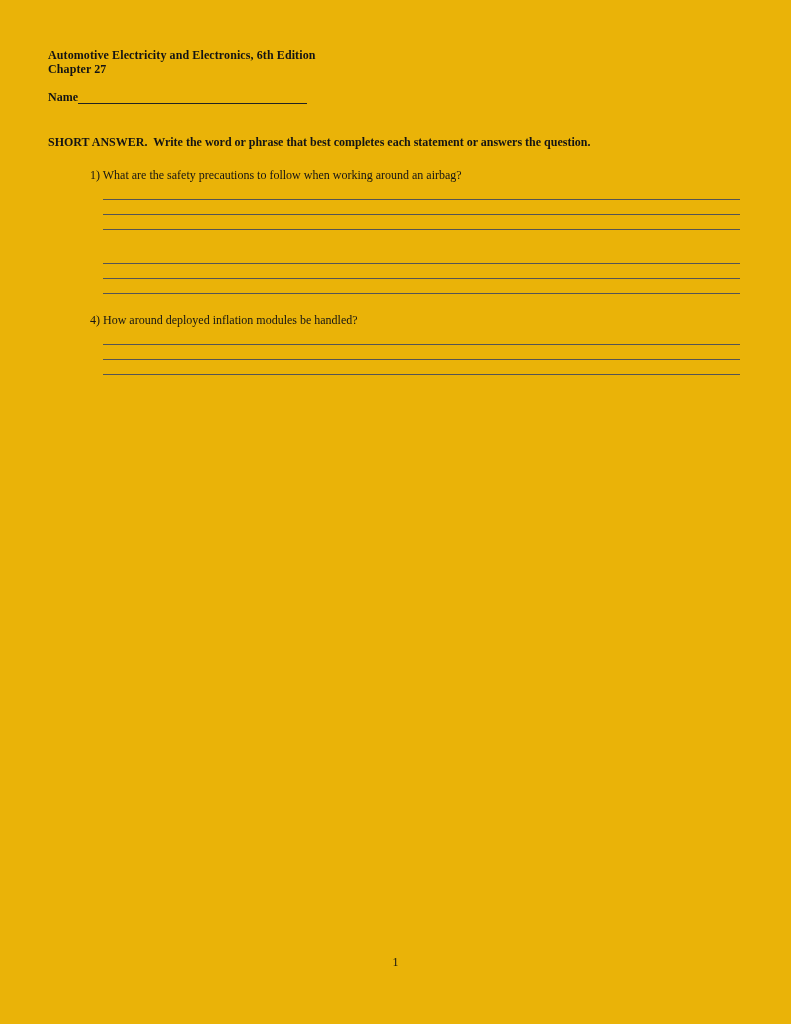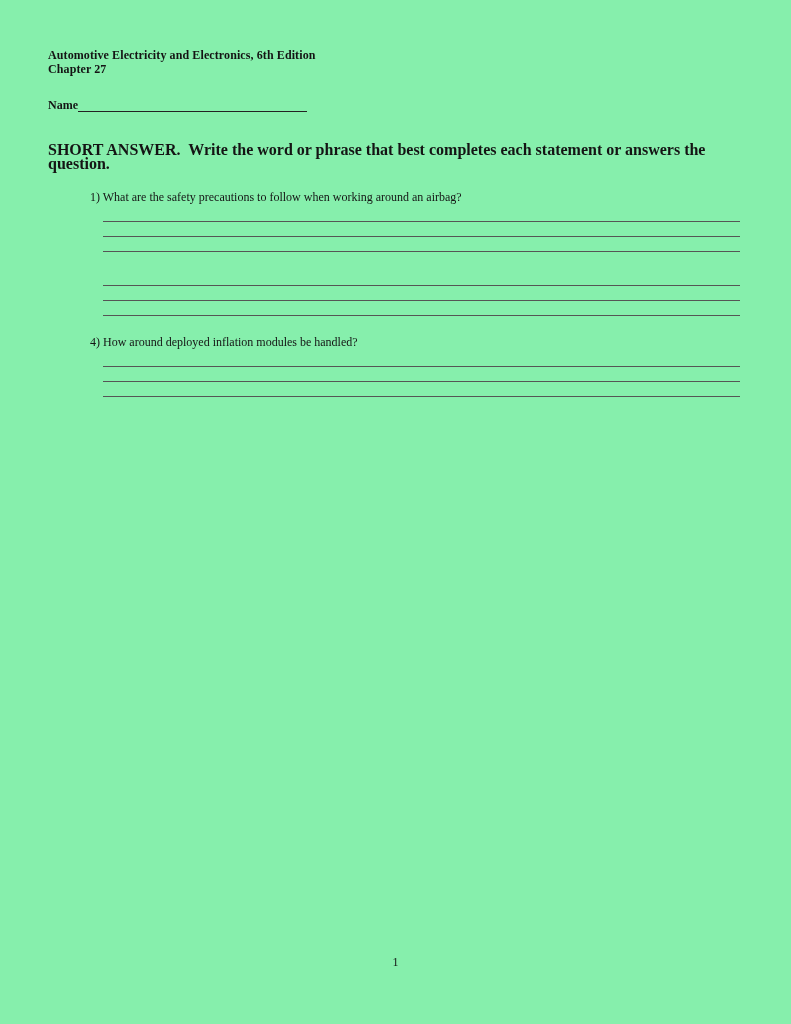--- a/index.html
+++ b/index.html
@@ -5,53 +5,53 @@
   html, body {
     margin: 0;
     padding: 0;
     background: #ffffff;
   }
   .page {
     position: relative;
     width: 791px;
     height: 1024px;
     box-sizing: border-box;
-    background: #86efac;
+    background: #eab308;
     padding: 48px 51px 0 48px;
     font-family: "Liberation Serif", "DejaVu Serif", serif;
     color: #141414;
     font-size: 12px;
     line-height: 14px;
     overflow: hidden;
   }
   .header p {
     margin: 0;
     font-weight: bold;
     letter-spacing: 0.1px;
   }
   .name-row {
-    margin-top: 22px;
+    margin-top: 14px;
     height: 15px;
   }
   .name-label {
     font-weight: bold;
     display: inline-block;
     vertical-align: bottom;
   }
   .name-line {
     display: inline-block;
     vertical-align: bottom;
     width: 229px;
     height: 13px;
     border-bottom: 1px solid #222222;
   }
   .section-heading {
     margin: 30px 0 0 0;
     font-weight: bold;
-    font-size: 16px;
+    font-size: 12px;
   }
   .question {
     margin-top: 19px;
   }
   .q-text {
     margin: 0 0 0 42px;
     font-family: Liberation Serif, serif;
   }
   .answer-lines {
     margin: 3px 0 0 55px;

